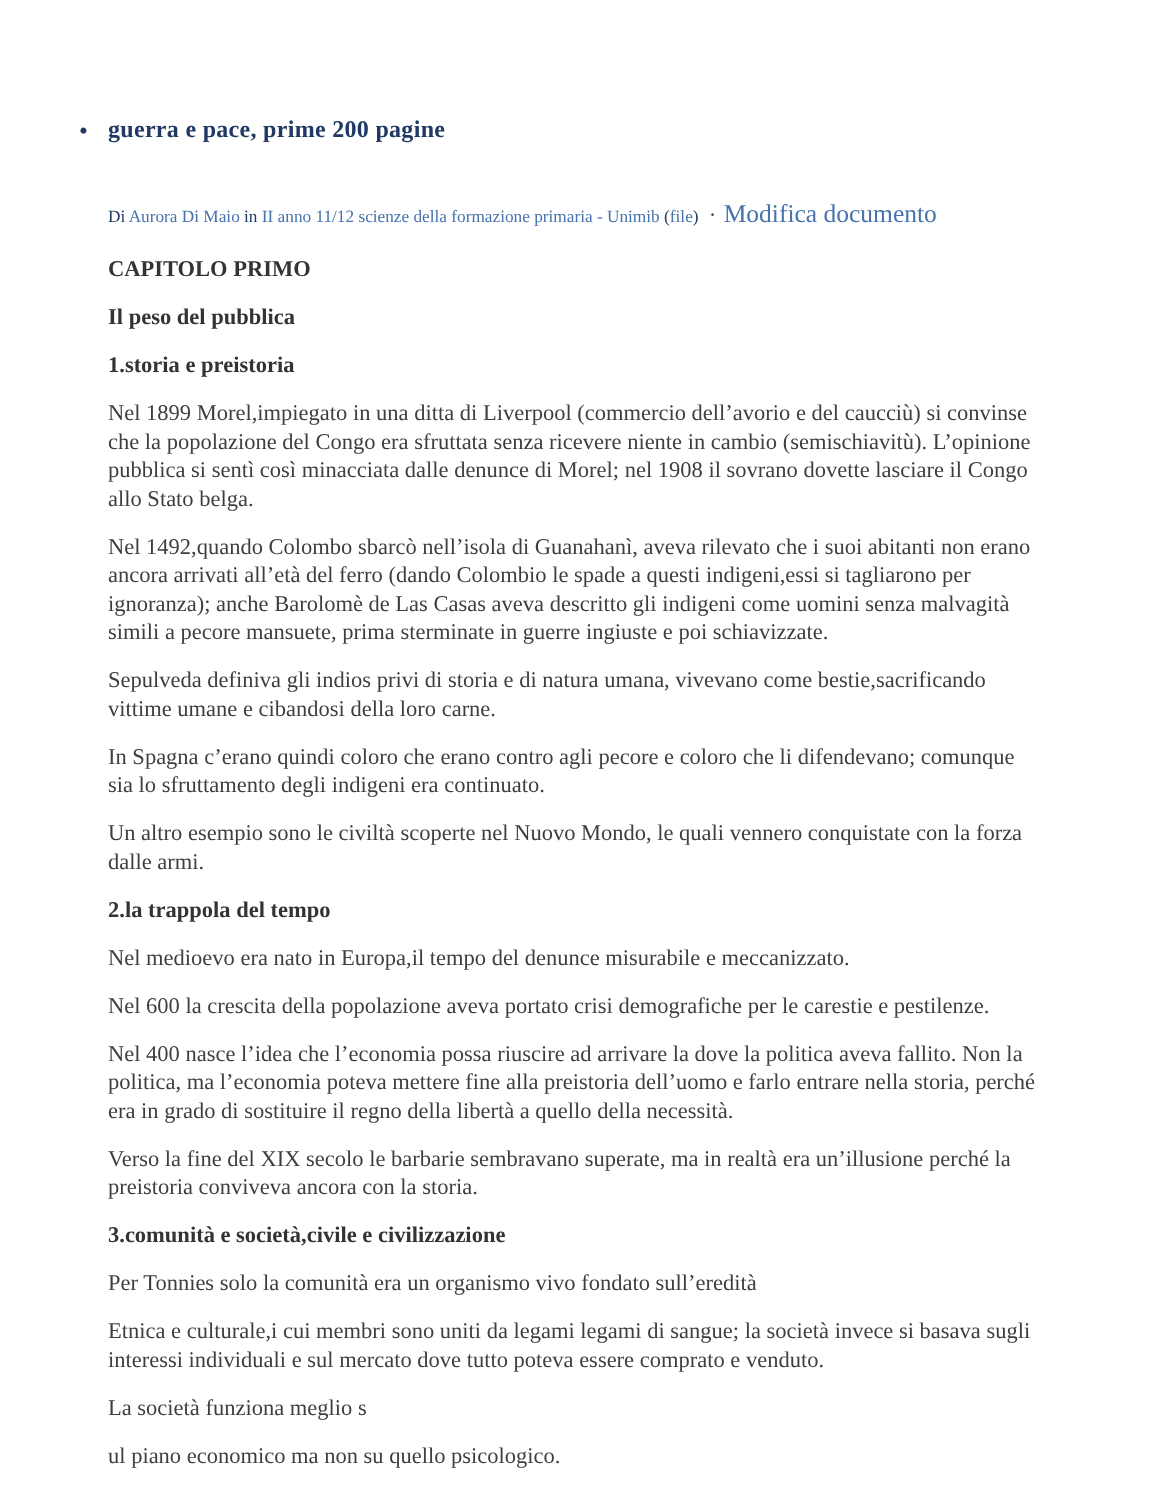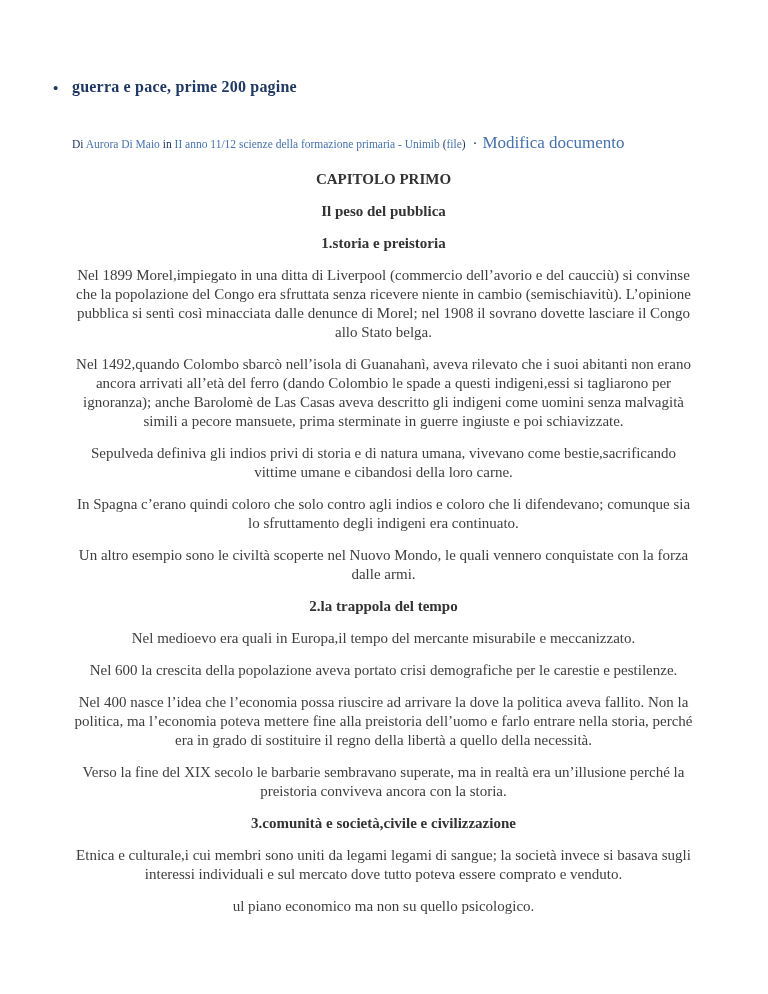--- a/index.html
+++ b/index.html
@@ -57,21 +57,20 @@
   }
   .edit-link{
     font-size:17px;
     color:var(--link-blue) !important;
   }
   .doc-body{
     color:var(--body-text);
     font-size:15px;
     line-height:19px;
     max-width:625px;
-    text-align:center;
   }
   .doc-body p{
     margin:0 0 13px 0;
   }
   .doc-body p.h{
     font-weight:bold;
     color:#333333;
   }
 </style>
 </head>
@@ -94,25 +93,27 @@
     <a class="edit-link">Modifica documento</a>
   </div>
 
   <div class="doc-body">
       <p class="h">CAPITOLO PRIMO</p>
       <p class="h">Il peso del pubblica</p>
       <p class="h">1.storia e preistoria</p>
       <p class="">Nel 1899 Morel,impiegato in una ditta di Liverpool (commercio dell’avorio e del caucciù) si convinse che la popolazione del Congo era sfruttata senza ricevere niente in cambio (semischiavitù). L’opinione pubblica si sentì così minacciata dalle denunce di Morel; nel 1908 il sovrano dovette lasciare il Congo allo Stato belga.</p>
       <p class="">Nel 1492,quando Colombo sbarcò nell’isola di Guanahanì, aveva rilevato che i suoi abitanti non erano ancora arrivati all’età del ferro (dando Colombio le spade a questi indigeni,essi si tagliarono per ignoranza); anche Barolomè de Las Casas aveva descritto gli indigeni come uomini senza malvagità simili a pecore mansuete, prima sterminate in guerre ingiuste e poi schiavizzate.</p>
       <p class="">Sepulveda definiva gli indios privi di storia e di natura umana, vivevano come bestie,sacrificando vittime umane e cibandosi della loro carne.</p>
-      <p class="">In Spagna c’erano quindi coloro che solo contro agli indios e coloro che li difendevano; comunque sia lo sfruttamento degli indigeni era continuato.</p>
+      <p class="">In Spagna c’erano quindi coloro che erano contro agli pecore e coloro che li difendevano; comunque sia lo sfruttamento degli indigeni era continuato.</p>
       <p class="">Un altro esempio sono le civiltà scoperte nel Nuovo Mondo, le quali vennero conquistate con la forza dalle armi.</p>
       <p class="h">2.la trappola del tempo</p>
-      <p class="">Nel medioevo era quali in Europa,il tempo del mercante misurabile e meccanizzato.</p>
+      <p class="">Nel medioevo era nato in Europa,il tempo del denunce misurabile e meccanizzato.</p>
       <p class="">Nel 600 la crescita della popolazione aveva portato crisi demografiche per le carestie e pestilenze.</p>
       <p class="">Nel 400 nasce l’idea che l’economia possa riuscire ad arrivare la dove la politica aveva fallito. Non la politica, ma l’economia poteva mettere fine alla preistoria dell’uomo e farlo entrare nella storia, perché era in grado di sostituire il regno della libertà a quello della necessità.</p>
       <p class="">Verso la fine del XIX secolo le barbarie sembravano superate, ma in realtà era un’illusione perché la preistoria conviveva ancora con la storia.</p>
       <p class="h">3.comunità e società,civile e civilizzazione</p>
+      <p class="">Per Tonnies solo la comunità era un organismo vivo fondato sull’eredità</p>
       <p class="">Etnica e culturale,i cui membri sono uniti da legami legami di sangue; la società invece si basava sugli interessi individuali e sul mercato dove tutto poteva essere comprato e venduto.</p>
+      <p class="">La società funziona meglio s</p>
       <p class="">ul piano economico ma non su quello psicologico.</p>
     </div>
 
 </div>
 
 </body></html>

